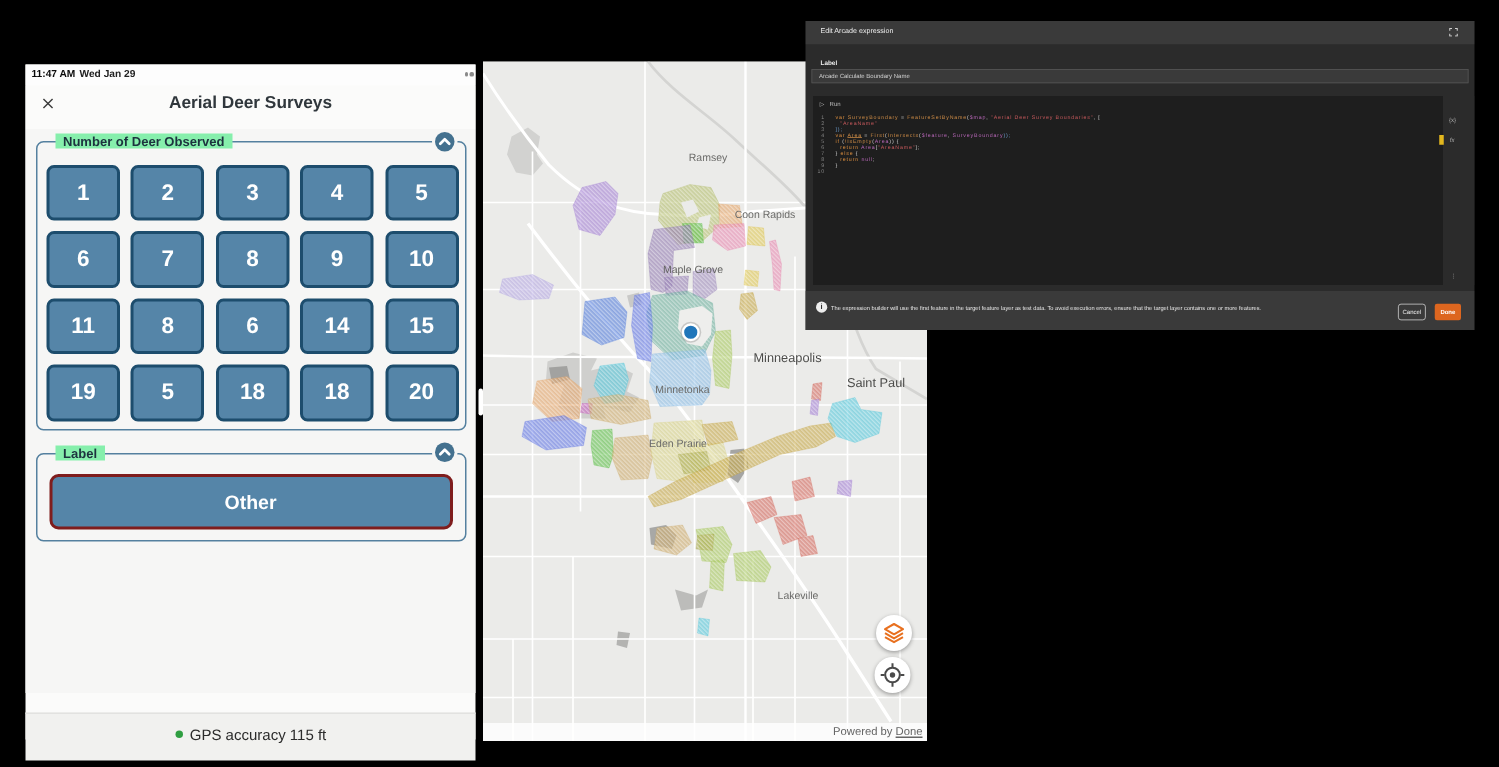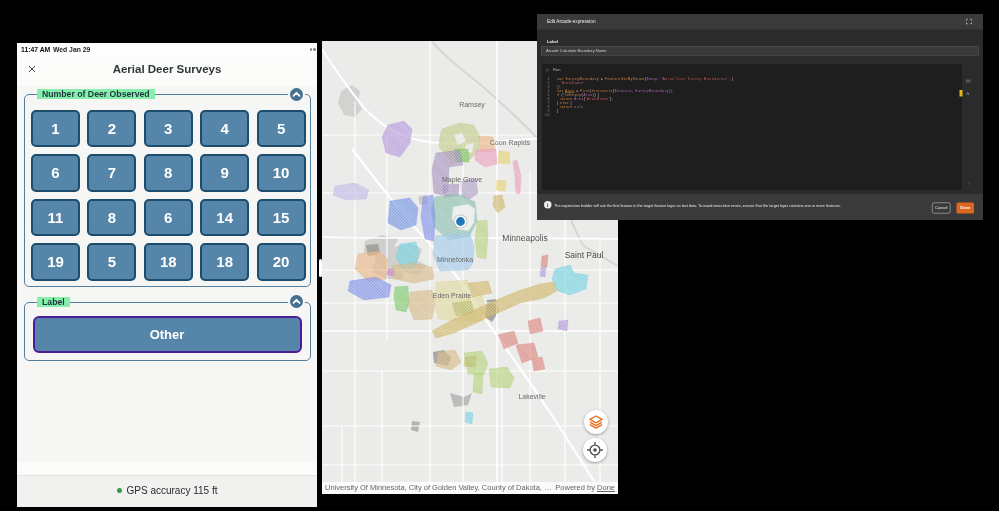--- a/index.html
+++ b/index.html
@@ -15,21 +15,21 @@
   #phead .x{position:absolute;left:11px;top:8px;width:8px;height:8px;}
   #pbody{position:absolute;left:0;top:43px;width:100%;height:375.5px;background:#f6f6f5;}
   .fset{position:absolute;border:1.5px solid #54809f;border-radius:5px;}
   .legend{position:absolute;top:-6px;left:12px;background:#86efac;padding:0 5px;font-size:8.7px;font-weight:bold;color:#1d333f;white-space:nowrap;}
   .chev{position:absolute;width:13px;height:13px;border-radius:50%;background:#44718f;box-shadow:0 0 0 2px #f6f6f5;}
   .chev svg{position:absolute;left:0;top:0;}
   #fs1{left:7px;top:8px;width:287px;height:193px;}
   #grid{position:absolute;left:6px;top:14.5px;display:grid;grid-template-columns:repeat(5,49px);grid-auto-rows:37.5px;column-gap:7.4px;row-gap:7px;}
   .nbtn{background:#5585a8;border:2px solid #1d4d6d;border-radius:5px;color:#fff;font-weight:bold;font-size:15px;display:flex;align-items:center;justify-content:center;}
   #fs2{left:7px;top:215.5px;width:287px;height:59px;}
-  #otherbtn{position:absolute;left:7.5px;top:13px;width:269px;height:37px;background:#5585a8;border:2px solid #4c1d95;border-radius:6px;color:#fff;font-weight:bold;font-size:13px;display:flex;align-items:center;justify-content:center;}
+  #otherbtn{position:absolute;left:7.5px;top:13px;width:269px;height:37px;background:#5585a8;border:2px solid #7f1d1d;border-radius:6px;color:#fff;font-weight:bold;font-size:13px;display:flex;align-items:center;justify-content:center;}
   #pfoot{position:absolute;left:0;top:432px;width:100%;height:31.5px;background:#f1f1ef;border-top:1px solid #e2e2e0;}
   #pfoot .gps{position:absolute;left:0;top:9px;width:100%;text-align:center;font-size:10px;color:#2b2b2b;}
   #pfoot .dot{display:inline-block;width:5px;height:5px;border-radius:50%;background:#2f9e41;margin-right:5px;position:relative;top:-1px;}
   #handle{position:absolute;left:319px;top:259px;width:3px;height:18px;background:#fff;border-radius:2px;}
   
   #map{position:absolute;left:322px;top:41px;width:296px;height:453px;background:#ebebe9;overflow:hidden;}
   #toast{position:absolute;left:13px;top:22px;height:27px;background:#fff;border-radius:13.5px;box-shadow:0 1px 4px rgba(0,0,0,.3);display:flex;align-items:center;padding:0 12px 0 9px;}
   #toast .txt{font-size:8px;font-weight:bold;color:#323232;margin-left:3.5px;letter-spacing:0.1px;}
   .mapbtn{position:absolute;width:24px;height:24px;border-radius:50%;background:#fff;box-shadow:0 1px 3px rgba(0,0,0,.35);display:flex;align-items:center;justify-content:center;}
   #attrib{position:absolute;left:0;bottom:0;width:100%;height:12px;background:rgba(255,255,255,.8);font-size:7.5px;color:#646464;line-height:12px;white-space:nowrap;}
@@ -301,21 +301,21 @@
         <path d="M4 15.6 L12 20.2 L20 15.6"></path>
       </svg>
   </div>
   <div class="mapbtn" style="left:261px;top:397px;">
     <svg width="18" height="18" viewBox="0 0 24 24" fill="none" stroke="#4a4a4a" stroke-width="1.8">
         <circle cx="12" cy="12" r="6.5"></circle>
         <path d="M12 1.5 V5 M12 19 V22.5 M1.5 12 H5 M19 12 H22.5"></path>
         <circle cx="12" cy="12" r="2.4" fill="#4a4a4a" stroke="none"></circle>
       </svg>
   </div>
-  <div id="attrib"><span style="padding-left:3px;">University Of Minnesota, City of Golden Valley, County of Dakota, …</span><span style="position:absolute;right:3px;">Powered by <u>Done</u></span></div>
+  <div id="attrib"><span style="position:absolute;right:3px;">Powered by <u>Done</u></span></div>
 </div>
 
 <div id="dlg">
     <div id="dlg-inner">
   <div id="dlg-title">
     <span class="t">Edit Arcade expression</span>
     <svg style="position:absolute;right:22px;top:9px;" width="12" height="12" viewBox="0 0 12 12" stroke="#cfcfcf" stroke-width="1.4" fill="none">
           <path d="M1 4 V1 H4 M8 1 H11 V4 M11 8 V11 H8 M4 11 H1 V8"></path>
         </svg>
   </div>

